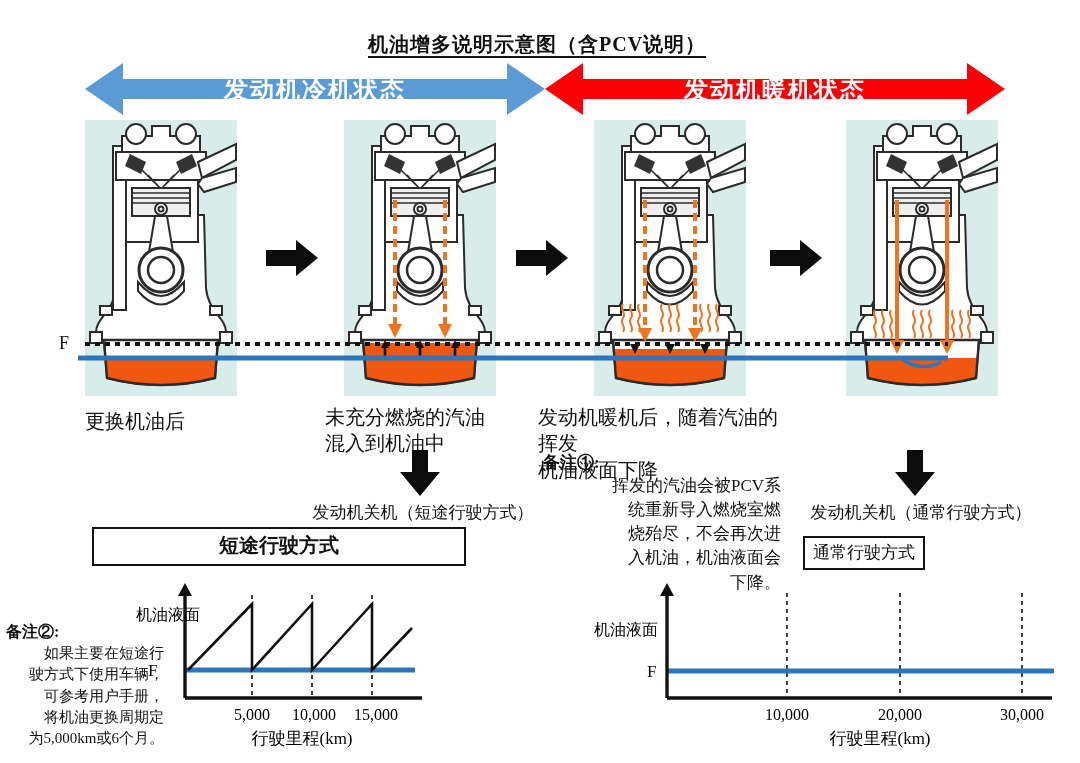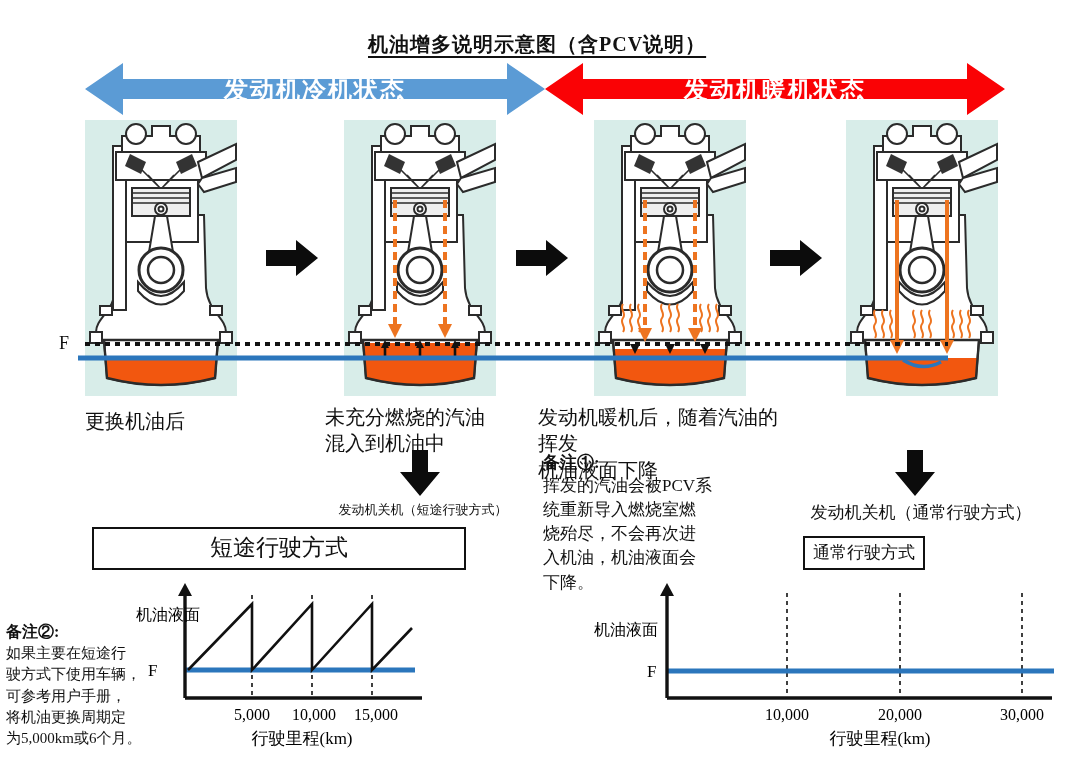--- a/index.html
+++ b/index.html
@@ -10,21 +10,21 @@
          text-decoration:underline;text-underline-offset:5px;text-decoration-thickness:2px;}
   .banner{position:absolute;top:60px;height:58px;}
   .banner svg{position:absolute;left:0;top:0;}
   .banner .blabel{position:absolute;left:0;right:0;top:14px;text-align:center;
                   color:#fff;font-size:24px;font-weight:bold;letter-spacing:2px;font-family:Liberation Serif, serif;}
   .panel{position:absolute;top:120px;width:152px;height:276px;background:#D8EDE9;}
   .caption{position:absolute;font-size:20px;line-height:1.32;text-align:left;white-space:pre-line;}
   .plain{font-size:16px;}
   .boxed{position:absolute;border:2px solid #111;text-align:center;background:#fff;}
   .note-h{font-weight:bold;font-size:17px;}
-  .note-b{font-size:17px;line-height:1.42;white-space:pre-line;}
+  .note-b{font-size:17px;line-height:1.42;white-space:pre-line;text-align:right;}
   .f-mark{font-size:18px;}
   svg text{font-family:"Liberation Serif","DejaVu Serif",serif;}
 </style>
 </head>
 <body>
 
 <div id="canvas">
 
   <div class="abs title" style="left:368px;top:31px;">机油增多说明示意图（含PCV说明）</div>
 
@@ -249,25 +249,25 @@
   <div class="caption" style="left:538px;top:404px;width:248px;">发动机暖机后，随着汽油的挥发
 机油液面下降</div>
 
   <svg class="abs" style="left:398px;top:450px;" width="44" height="47">
     <polygon points="14,0 30,0 30,22 42,22 22,46 2,22 14,22" fill="#0c0c0c"></polygon>
     </svg>
   <svg class="abs" style="left:893px;top:450px;" width="44" height="47">
     <polygon points="14,0 30,0 30,22 42,22 22,46 2,22 14,22" fill="#0c0c0c"></polygon>
     </svg>
 
-  <div class="abs plain" style="left:308px;top:501px;width:230px;text-align:center;font-size:13px;">发动机关机（短途行驶方式）</div>
+  <div class="abs plain" style="left:308px;top:501px;width:230px;text-align:center;font-size:17px;">发动机关机（短途行驶方式）</div>
   <div class="abs plain" style="left:806px;top:501px;width:230px;text-align:center;font-size:17px;">发动机关机（通常行驶方式）</div>
 
   <div class="boxed" style="left:92px;top:527px;width:370px;padding:3px 0 5px;">
-    <div style="font-size:23px;">短途行驶方式</div>
+    <div style="font-size:20px;font-weight:bold;">短途行驶方式</div>
   </div>
 
   <div class="boxed" style="left:803px;top:536px;width:118px;padding:3px 0 4px;font-size:17px;">通常行驶方式</div>
 
   <div class="abs" style="left:543px;top:451px;width:238px;">
     <div class="note-h">备注①:</div>
     <div class="note-b">挥发的汽油会被PCV系
 统重新导入燃烧室燃
 烧殆尽，不会再次进
 入机油，机油液面会

